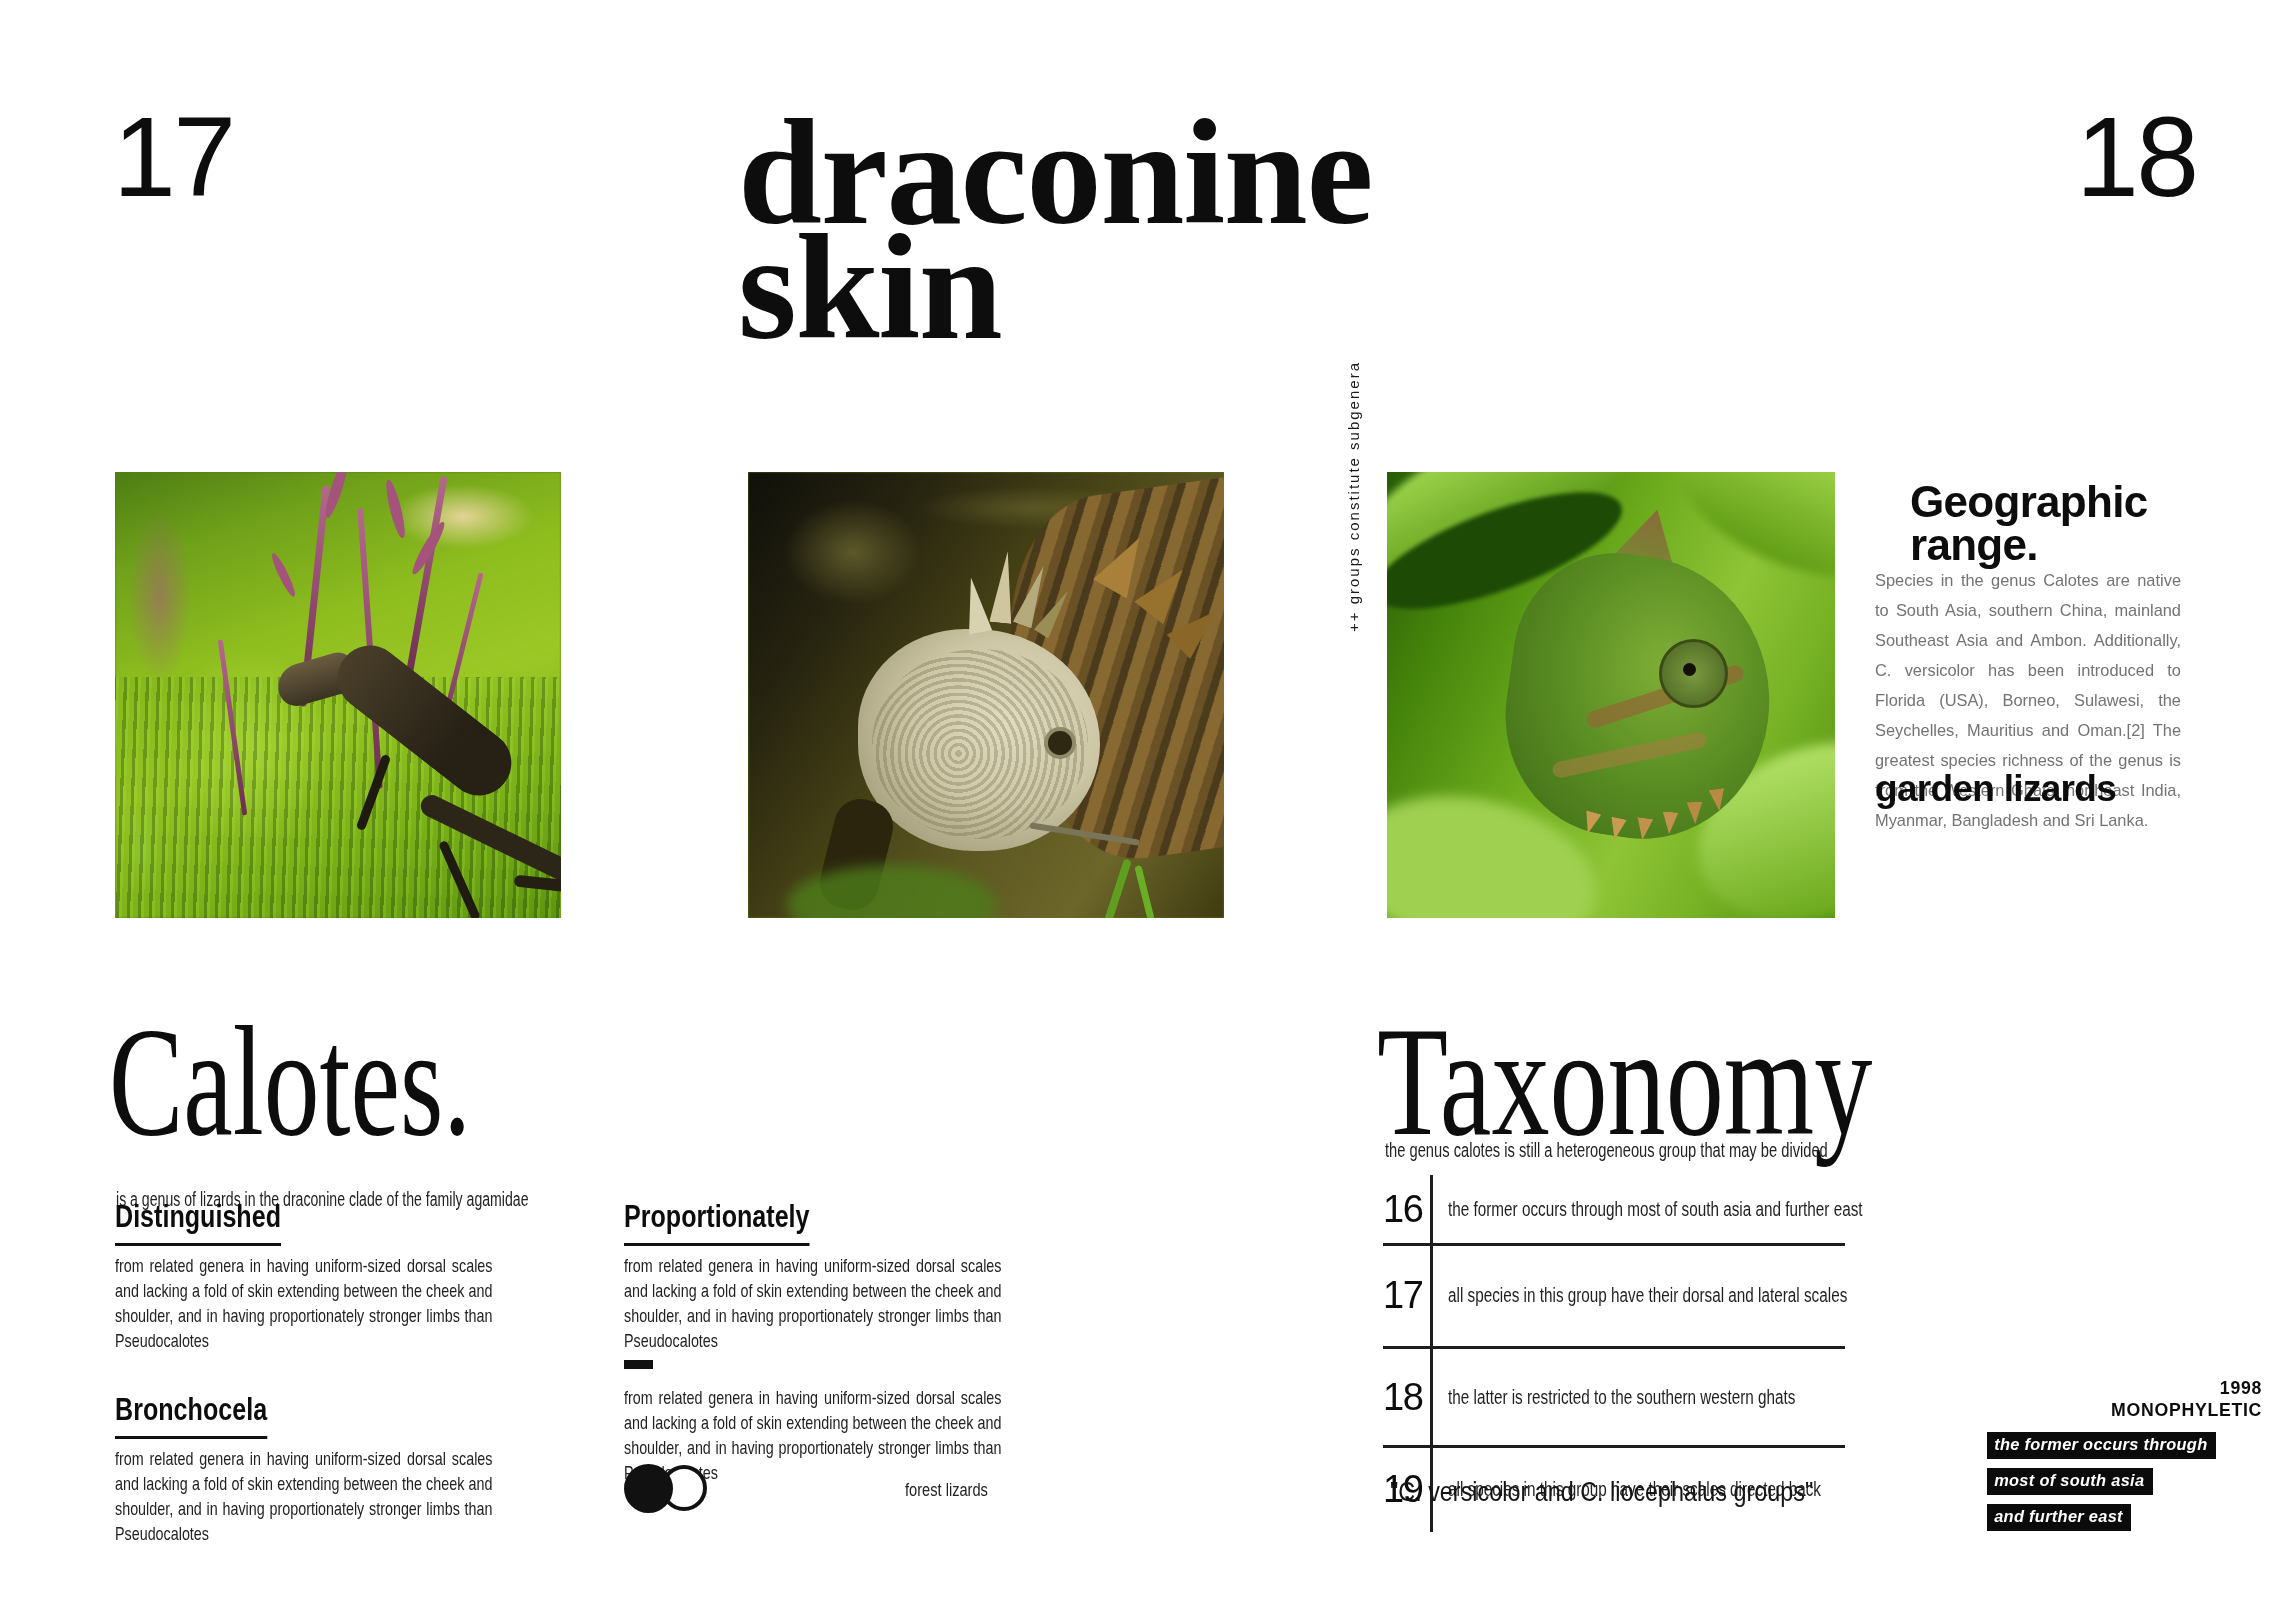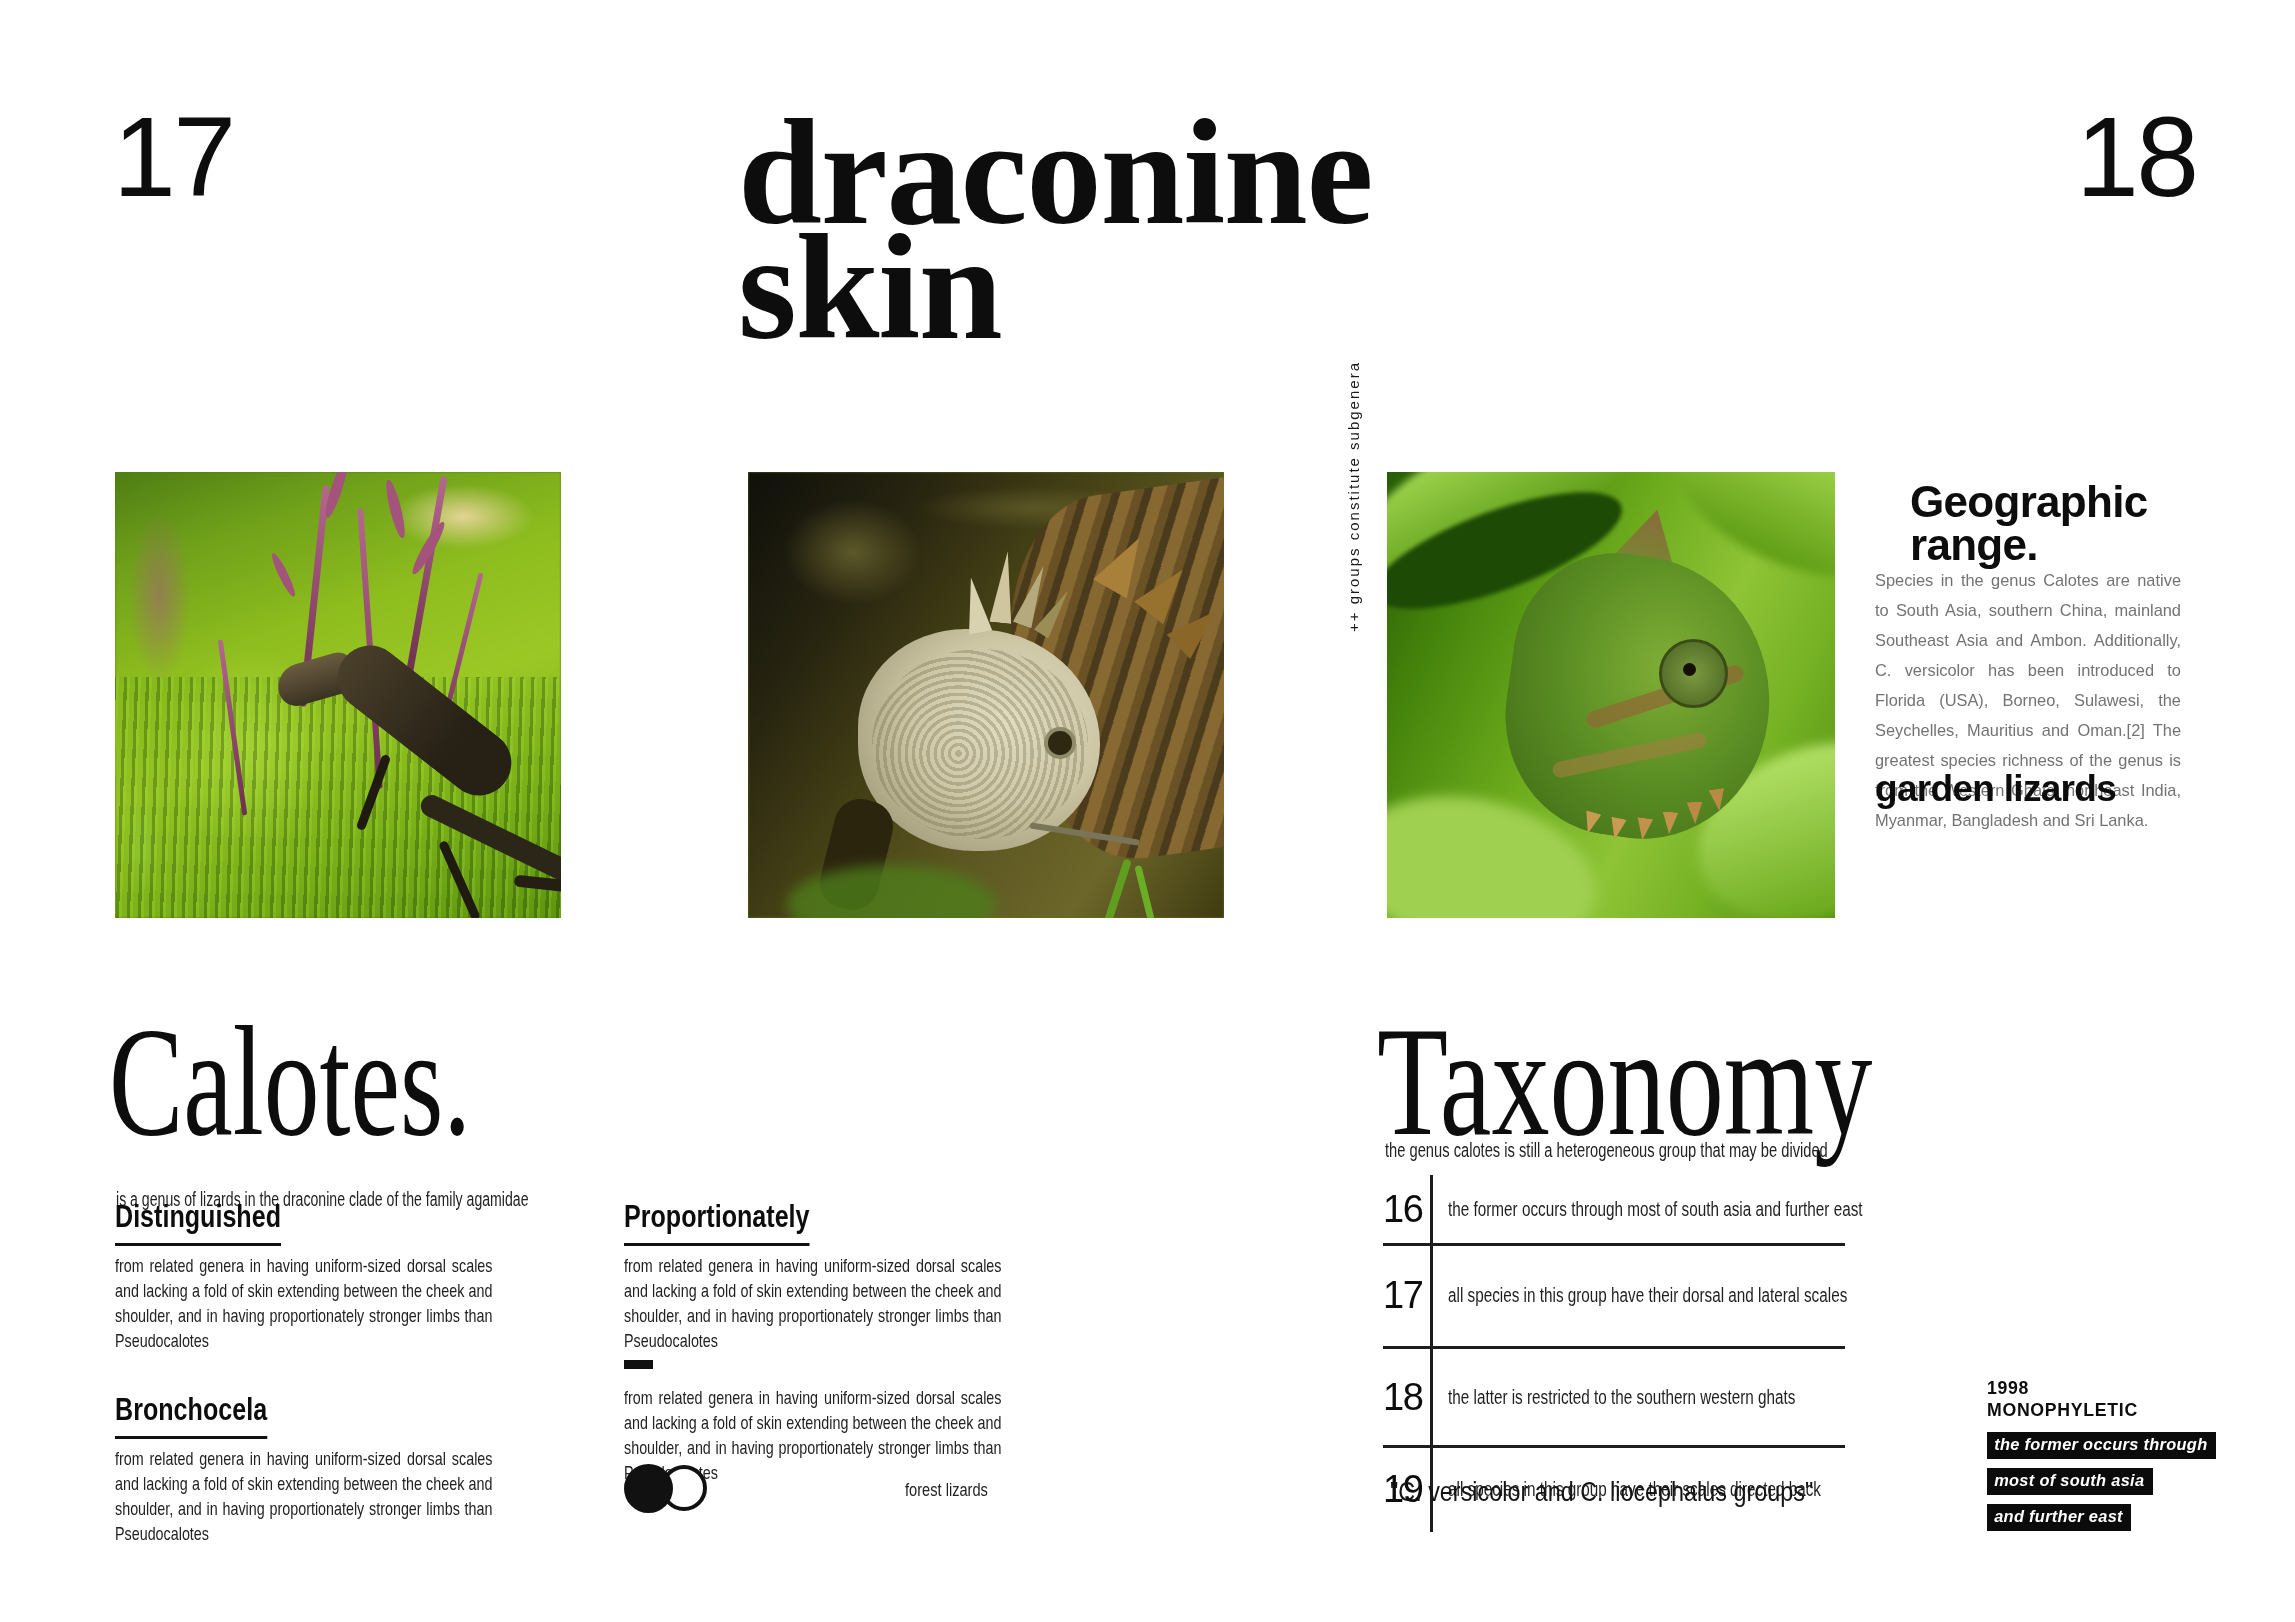--- a/index.html
+++ b/index.html
@@ -101,21 +101,21 @@
   #row-1{top:1175px;height:68px;}
   #row-2{top:1245px;height:101px;}
   #row-3{top:1349px;height:96px;}
   #row-4{top:1447px;height:84px;}
   #div-1{top:1243px;}
   #div-2{top:1346px;}
   #div-3{top:1445px;}
 
   
   #sidebar{left:1987px;top:1378px;width:275px;}
-  .sb-line{font-size:17.7px;line-height:21.6px;font-weight:bold;color:#0d0d0d;letter-spacing:0.7px;}
+  .sb-line{font-size:17.7px;line-height:21.6px;font-weight:bold;color:#0d0d0d;letter-spacing:0.7px;text-align:right;}
   .chips{margin-top:10.5px;}
   .chip{display:table;background:#0b0b0b;color:#ffffff;font-size:16.4px;font-weight:bold;font-style:italic;
         padding:3.3px 8.5px 4.6px 7.2px;margin-bottom:9.2px;letter-spacing:0.3px;white-space:nowrap;}
 </style>
 </head>
 <body>
 
 <div class="page">
 
   <div class="abs pagenum" id="pnum-left">17</div>

